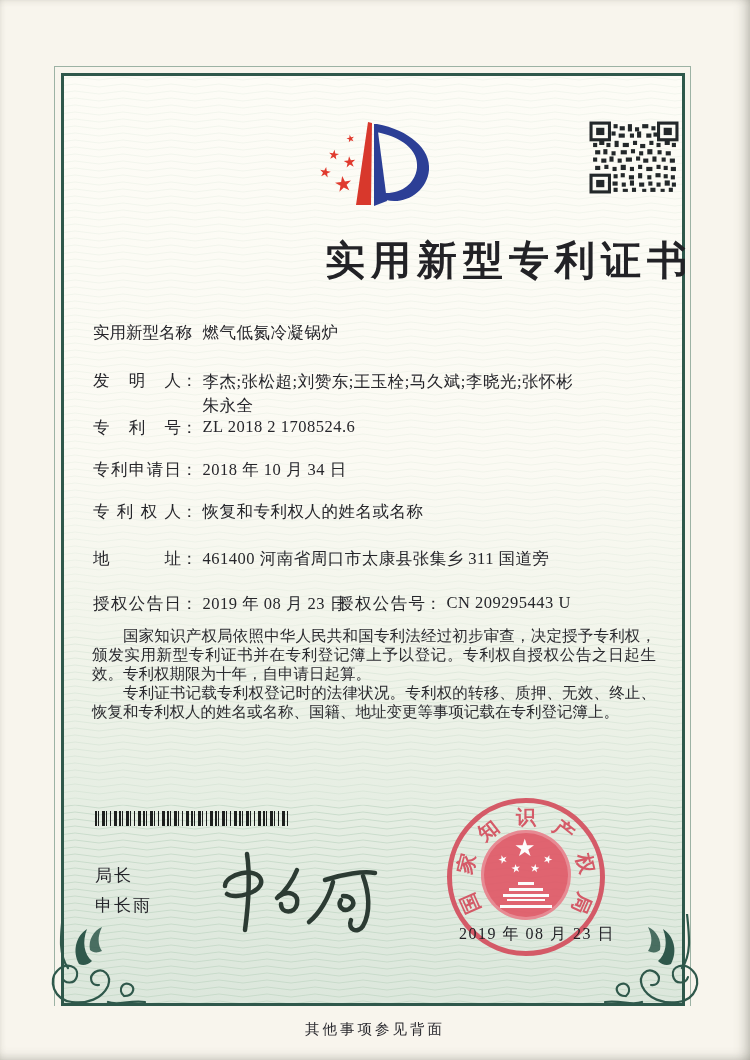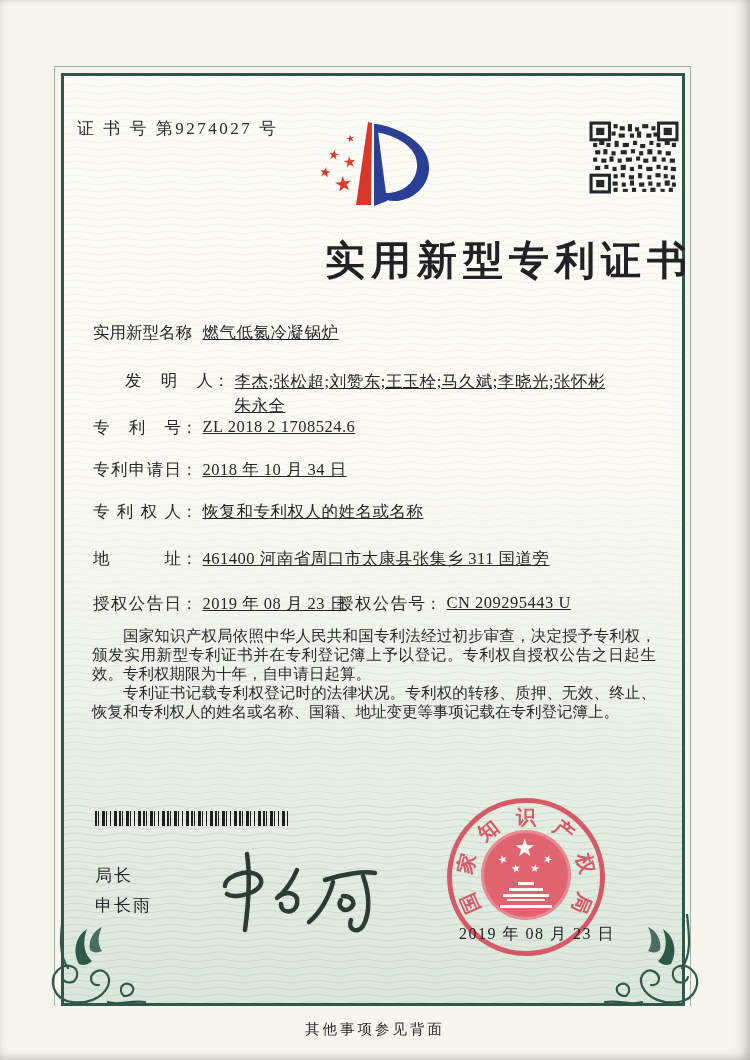--- a/index.html
+++ b/index.html
@@ -40,23 +40,23 @@
   .s5{left:28px;top:64px;font-size:21px;transform:rotate(-8deg);}
 
   .qr{position:absolute;left:589px;top:121px;width:90px;height:73px;}
 
   .title{position:absolute;left:55px;top:233px;width:638px;text-align:right;
     font-size:40px;font-weight:600;color:#222226;letter-spacing:6px;}
 
   .field-row{position:absolute;left:93px;display:flex;align-items:flex-start;font-size:16.5px;color:#26262b;white-space:nowrap;}
   .field-label{display:inline-block;width:88px;text-align:justify;text-align-last:justify;}
   .field-colon{margin-right:5px;}
-  .field-value{letter-spacing:.5px;text-decoration:underline;}
+  .field-value{letter-spacing:.5px;}
   .row-name{top:322px;}
-  .row-inventors{top:370px;margin-left:32px;}
+  .row-inventors{top:370px;}
   .row-inventors .field-value div{line-height:24px;}
   .row-patno{top:417px;}
   .row-filing{top:459px;}
   .row-patentee{top:501px;}
   .row-address{top:548px;}
   .row-grantdate{top:593px;justify-content:space-between;}
   .row-grantno{top:593px;left:337px;}
 
   .paras{position:absolute;left:92px;top:626px;width:564px;font-size:15.5px;line-height:19px;
     color:#2a2a2f;text-align:justify;}
@@ -136,21 +136,20 @@
       <path d="M21,0 C19,20 16,40 26,54"></path>
       <path d="M30,88 C12,86 5,66 16,56 C24,48 37,52 35,62 C33,71 22,70 20,63"></path>
       <path d="M30,88 C45,90 60,85 66,72 C70,61 61,53 53,58 C46,63 49,72 57,71"></path>
       <path d="M66,88 C76,92 86,86 103,88"></path>
       <path d="M82,82 C75,76 81,66 89,71 C94,75 90,82 83,82"></path>
     </g>
     <path d="M37,50 C30,37 34,22 45,15 C40,28 42,40 50,47 C46,51 41,52 37,50 Z" fill="#2f584b"></path>
     <path d="M48,36 C46,26 52,16 60,13 C55,23 56,31 60,37 C56,39 51,39 48,36 Z" fill="#2f584b" opacity=".85"></path>
   </svg>
 
-  <div class="cert-no">证 书 号 第9274027 号</div>
 
   <div class="logo">
     <svg width="145" height="105" viewBox="0 0 145 105">
       <path d="M62,12 L66,13 L65,95 L50,95 Z" fill="#d8382c"></path>
       <path d="M68,14 L71,14 L81,91 L68,96 Z" fill="#2c3f96"></path>
       <path d="M71,14 C103,20 125,39 123,60 C121,82 99,95 80,90 L78,83 C95,84 109,74 111,58 C113,40 95,26 69,22 Z" fill="#2c3f96"></path>
     </svg>
     <span class="star s1">★</span>
     <span class="star s2">★</span>
     <span class="star s3">★</span>

